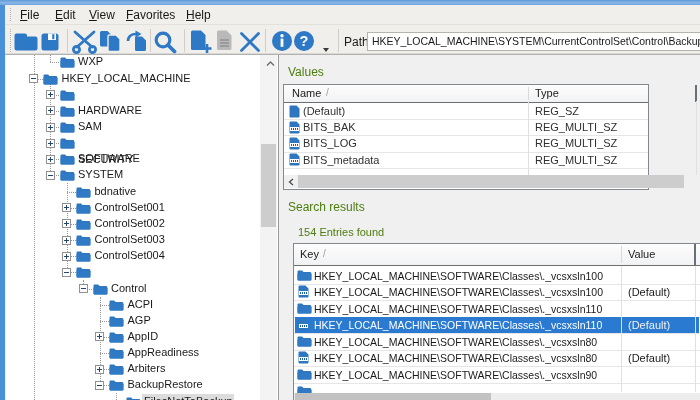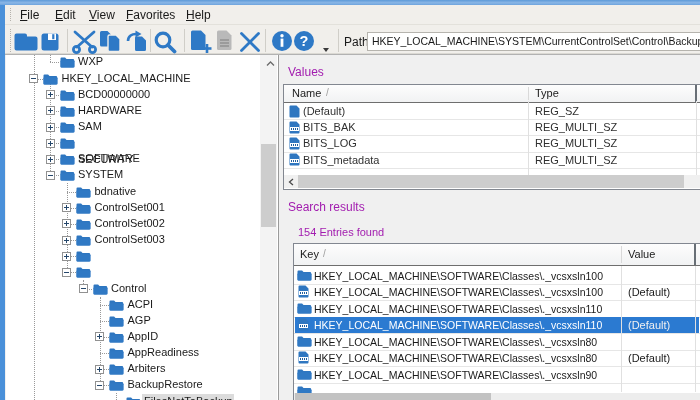--- a/index.html
+++ b/index.html
@@ -23,21 +23,21 @@
 #tree { position:absolute; left:-6px; top:-55px; width:280px; height:401px; }
 .trow { position:absolute; height:16px; font-size:11px; color:#1a1a1a; white-space:nowrap; }
 .vline { position:absolute; border-left:1px dotted #999; width:0; }
 .hstub { position:absolute; border-top:1px dotted #999; height:0; width:9px; }
 .pmbox { position:absolute; width:9px; height:9px; background:#fff; border:1px solid #919191; }
 .pmbox .h { position:absolute; left:1px; top:3px; width:5px; height:1px; background:#25476b; }
 .pmbox .v { position:absolute; left:3px; top:1px; width:1px; height:5px; background:#25476b; }
 .tsel { position:absolute; background:#dcdcdc; }
 #treescroll { position:absolute; left:254px; top:0; width:17px; height:345px; background:#f3f3f3; }
 #treescroll .thumb { position:absolute; left:1px; top:89px; width:15px; height:83px; background:#cdcdcd; }
-.paneLabel { position:absolute; font-size:12px; color:#a21caf; }
+.paneLabel { position:absolute; font-size:12px; color:#4d7c0f; }
 .table { position:absolute; background:#fff; border:1px solid #828790; }
 .thead { position:absolute; left:0; top:0; right:0; background:linear-gradient(#fdfdfd,#f1f2f3); border-bottom:1px solid #6e6e6e; }
 .thead .htext { position:absolute; font-size:11px; color:#1a1a1a; }
 .colline { position:absolute; width:1px; background:#e0e0e0; }
 .hcolline { position:absolute; top:2px; bottom:2px; width:1px; background:#d9d9d9; }
 .hcolldark { position:absolute; top:0; bottom:0; width:2px; background:#686f76; }
 .rowsep { position:absolute; left:0; right:0; height:1px; background:#e6e6e6; }
 .cell { position:absolute; font-size:11px; color:#303030; white-space:nowrap; }
 .sorticon { position:absolute; font-size:10px; color:#a0a0a0; }
 .hscroll { position:absolute; background:#f0f0f0; }
@@ -153,21 +153,20 @@
 <div class="trow" style="left:61.5px;top:71.5px">HKEY_LOCAL_MACHINE</div>
 <div class="hstub" style="left:50px;top:94.7px"></div>
 <div class="pmbox" style="left:45.5px;top:90.2px">
           <div class="h"></div>
           <div class="v"></div>
         </div>
 <svg width="15" height="12" viewBox="0 0 15 12" style="position:absolute;left:59.5px;top:88.7px">
           <path d="M0.5 2.5 a1 1 0 0 1 1-1 h3.6 l1.4 1.6 h6.6 a1 1 0 0 1 1 1 v6.4 a1 1 0 0 1 -1 1 h-11.6 a1 1 0 0 1 -1-1 z" fill="#2e76c0"></path>
           <rect x="0.5" y="4.2" width="14.1" height="7.3" rx="1" fill="#3079c4"></rect>
         </svg>
-<div class="trow" style="left:78px;top:87.7px">BCD00000000</div>
 <div class="hstub" style="left:50px;top:110.8px"></div>
 <div class="pmbox" style="left:45.5px;top:106.3px">
           <div class="h"></div>
           <div class="v"></div>
         </div>
 <svg width="15" height="12" viewBox="0 0 15 12" style="position:absolute;left:59.5px;top:104.8px">
           <path d="M0.5 2.5 a1 1 0 0 1 1-1 h3.6 l1.4 1.6 h6.6 a1 1 0 0 1 1 1 v6.4 a1 1 0 0 1 -1 1 h-11.6 a1 1 0 0 1 -1-1 z" fill="#2e76c0"></path>
           <rect x="0.5" y="4.2" width="14.1" height="7.3" rx="1" fill="#3079c4"></rect>
         </svg>
 <div class="trow" style="left:78px;top:103.8px">HARDWARE</div>
@@ -248,20 +247,21 @@
 <div class="trow" style="left:94.5px;top:233px">ControlSet003</div>
 <div class="hstub" style="left:66.5px;top:256.2px"></div>
 <div class="pmbox" style="left:62px;top:251.7px">
           <div class="h"></div>
           <div class="v"></div>
         </div>
 <svg width="15" height="12" viewBox="0 0 15 12" style="position:absolute;left:76px;top:250.2px">
           <path d="M0.5 2.5 a1 1 0 0 1 1-1 h3.6 l1.4 1.6 h6.6 a1 1 0 0 1 1 1 v6.4 a1 1 0 0 1 -1 1 h-11.6 a1 1 0 0 1 -1-1 z" fill="#2e76c0"></path>
           <rect x="0.5" y="4.2" width="14.1" height="7.3" rx="1" fill="#3079c4"></rect>
         </svg>
+<div class="trow" style="left:94.5px;top:249.2px">ControlSet004</div>
 <div class="hstub" style="left:66.5px;top:272.3px"></div>
 <div class="pmbox" style="left:62px;top:267.8px">
           <div class="h"></div>
         </div>
 <svg width="15" height="12" viewBox="0 0 15 12" style="position:absolute;left:76px;top:266.3px">
           <path d="M0.5 2.5 a1 1 0 0 1 1-1 h3.6 l1.4 1.6 h6.6 a1 1 0 0 1 1 1 v6.4 a1 1 0 0 1 -1 1 h-11.6 a1 1 0 0 1 -1-1 z" fill="#2e76c0"></path>
           <rect x="0.5" y="4.2" width="14.1" height="7.3" rx="1" fill="#3079c4"></rect>
         </svg>
 <div class="hstub" style="left:83px;top:288.5px"></div>
 <div class="pmbox" style="left:78.5px;top:284px">
@@ -329,21 +329,21 @@
     </div>
     <div id="treescroll">
       <svg style="position:absolute;left:6px;top:6px" width="9" height="6" viewBox="0 0 9 6">
           <path d="M1 4.5 L4.5 1 L8 4.5" stroke="#6b6b6b" stroke-width="1.3" fill="none"></path>
         </svg>
       <div class="thumb"></div>
 
     </div>
   </div>
   <div class="paneLabel" style="left:283px; top:10px;">Values</div>
-  <div class="table" id="vtable" style="left:278px; top:29px; width:418px; height:106px;">
+  <div class="table" id="vtable" style="left:278px; top:29px; width:366px; height:106px;">
 <div class="thead" style="height:18px">
 <div class="htext" style="left:8px;top:2px">Name</div>
 <div class="sorticon" style="left:42px;top:2px">/</div>
 <div class="htext" style="left:251px;top:2px">Type</div>
 <div class="hcolline" style="left:244px"></div>
 <div class="hcolldark" style="left:411px"></div>
 </div>
 <svg width="11" height="13" viewBox="0 0 11 13" style="position:absolute;left:5px;top:19.5px">
         <path d="M1.5 0.5 h6 l3 3 v8 a1 1 0 0 1 -1 1 h-8 a1 1 0 0 1 -1-1 v-10 a1 1 0 0 1 1-1 z" fill="#2e76c0"></path>
       </svg>

